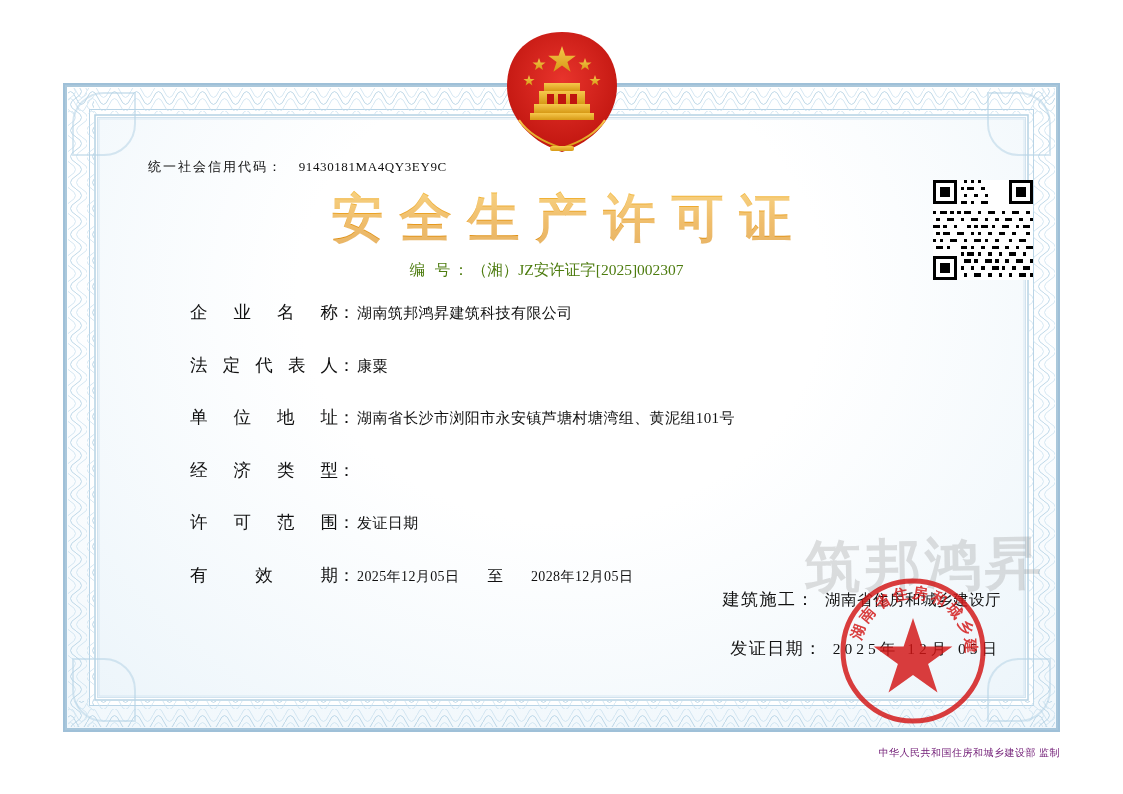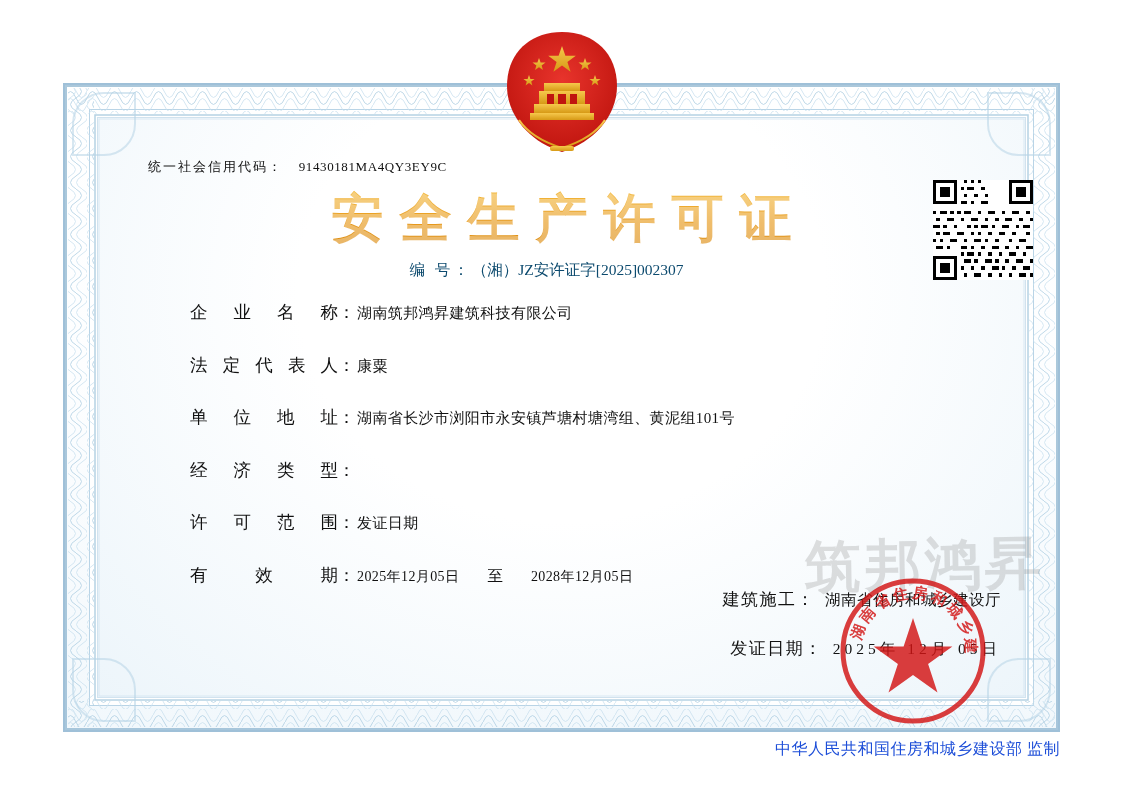--- a/index.html
+++ b/index.html
@@ -75,21 +75,21 @@
     background:linear-gradient(180deg,#f6c045 0%,#e79a1d 55%,#d98a12 100%);
     -webkit-background-clip:text;
     background-clip:text;
     -webkit-text-fill-color:transparent;
     text-shadow:0 1px 0 rgba(255,255,255,.35);
   }
 
   .serial{
     position:absolute;left:0;right:0;top:260px;
     text-align:center;
-    font-size:15.5px;color:#0c4a6e;
+    font-size:15.5px;color:#4d7c0f;
     padding-right:30px;
   }
   .serial .lbl{letter-spacing:3px;}
 
   .fields{
     position:absolute;left:190px;top:300px;width:700px;
   }
   .row{
     display:flex;align-items:flex-end;margin-bottom:28.5px;
     font-size:17px;color:#111;
@@ -137,21 +137,21 @@
   }
 
   
   .seal{
     position:absolute;left:838px;top:576px;width:150px;height:150px;
     pointer-events:none;
   }
 
   .footer-note{
     position:absolute;right:63px;bottom:34px;
-    font-size:16px;color:#1d4ed8;letter-spacing:.5px;
+    font-size:10px;color:#701a75;letter-spacing:.5px;
   }
 
   .bg-tint{
     position:absolute;left:97px;top:117px;width:929px;height:581px;
     background:radial-gradient(ellipse at 50% 30%,rgba(255,255,255,0) 40%,rgba(214,233,245,.45) 100%);
     pointer-events:none;
   }
 </style>
 </head>
 <body>

